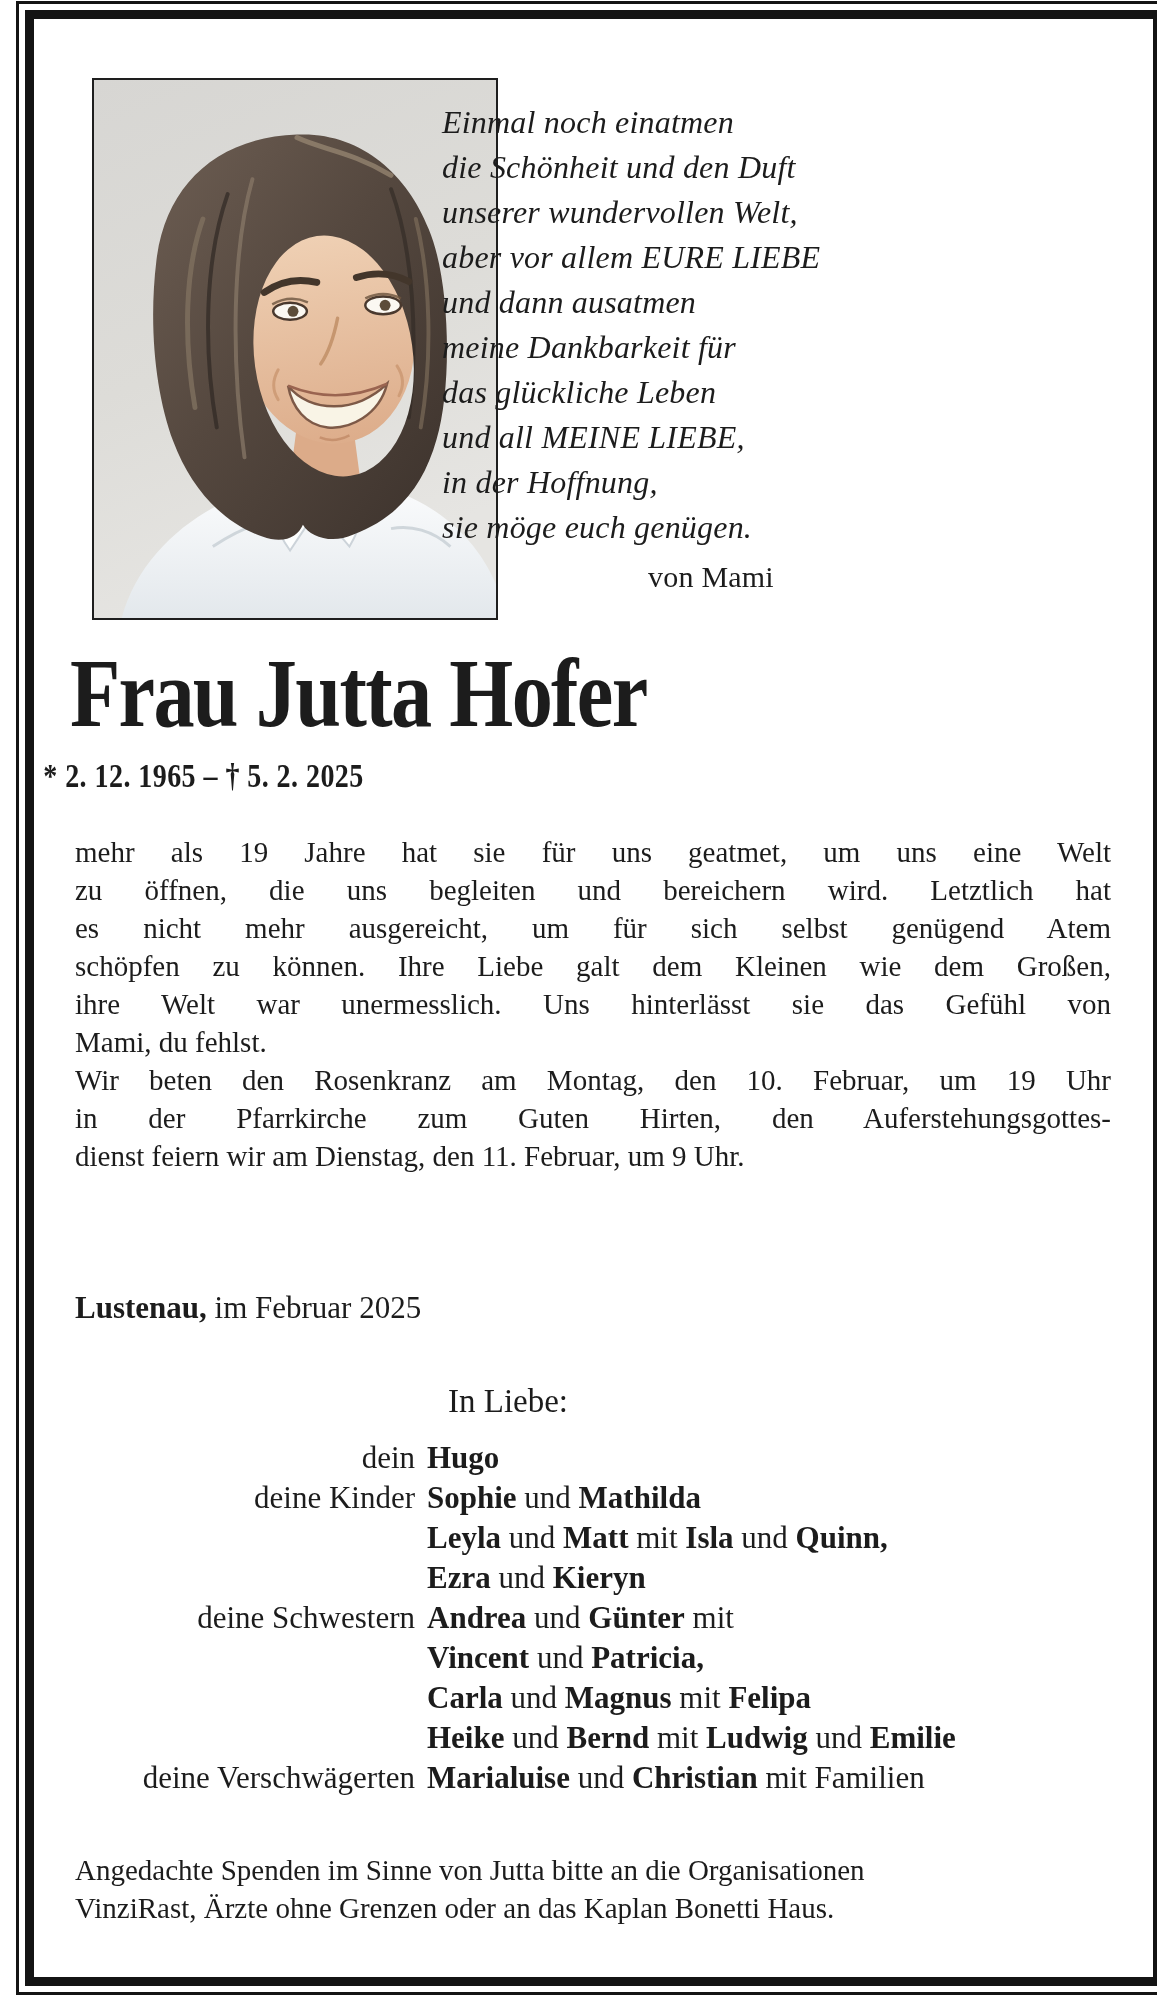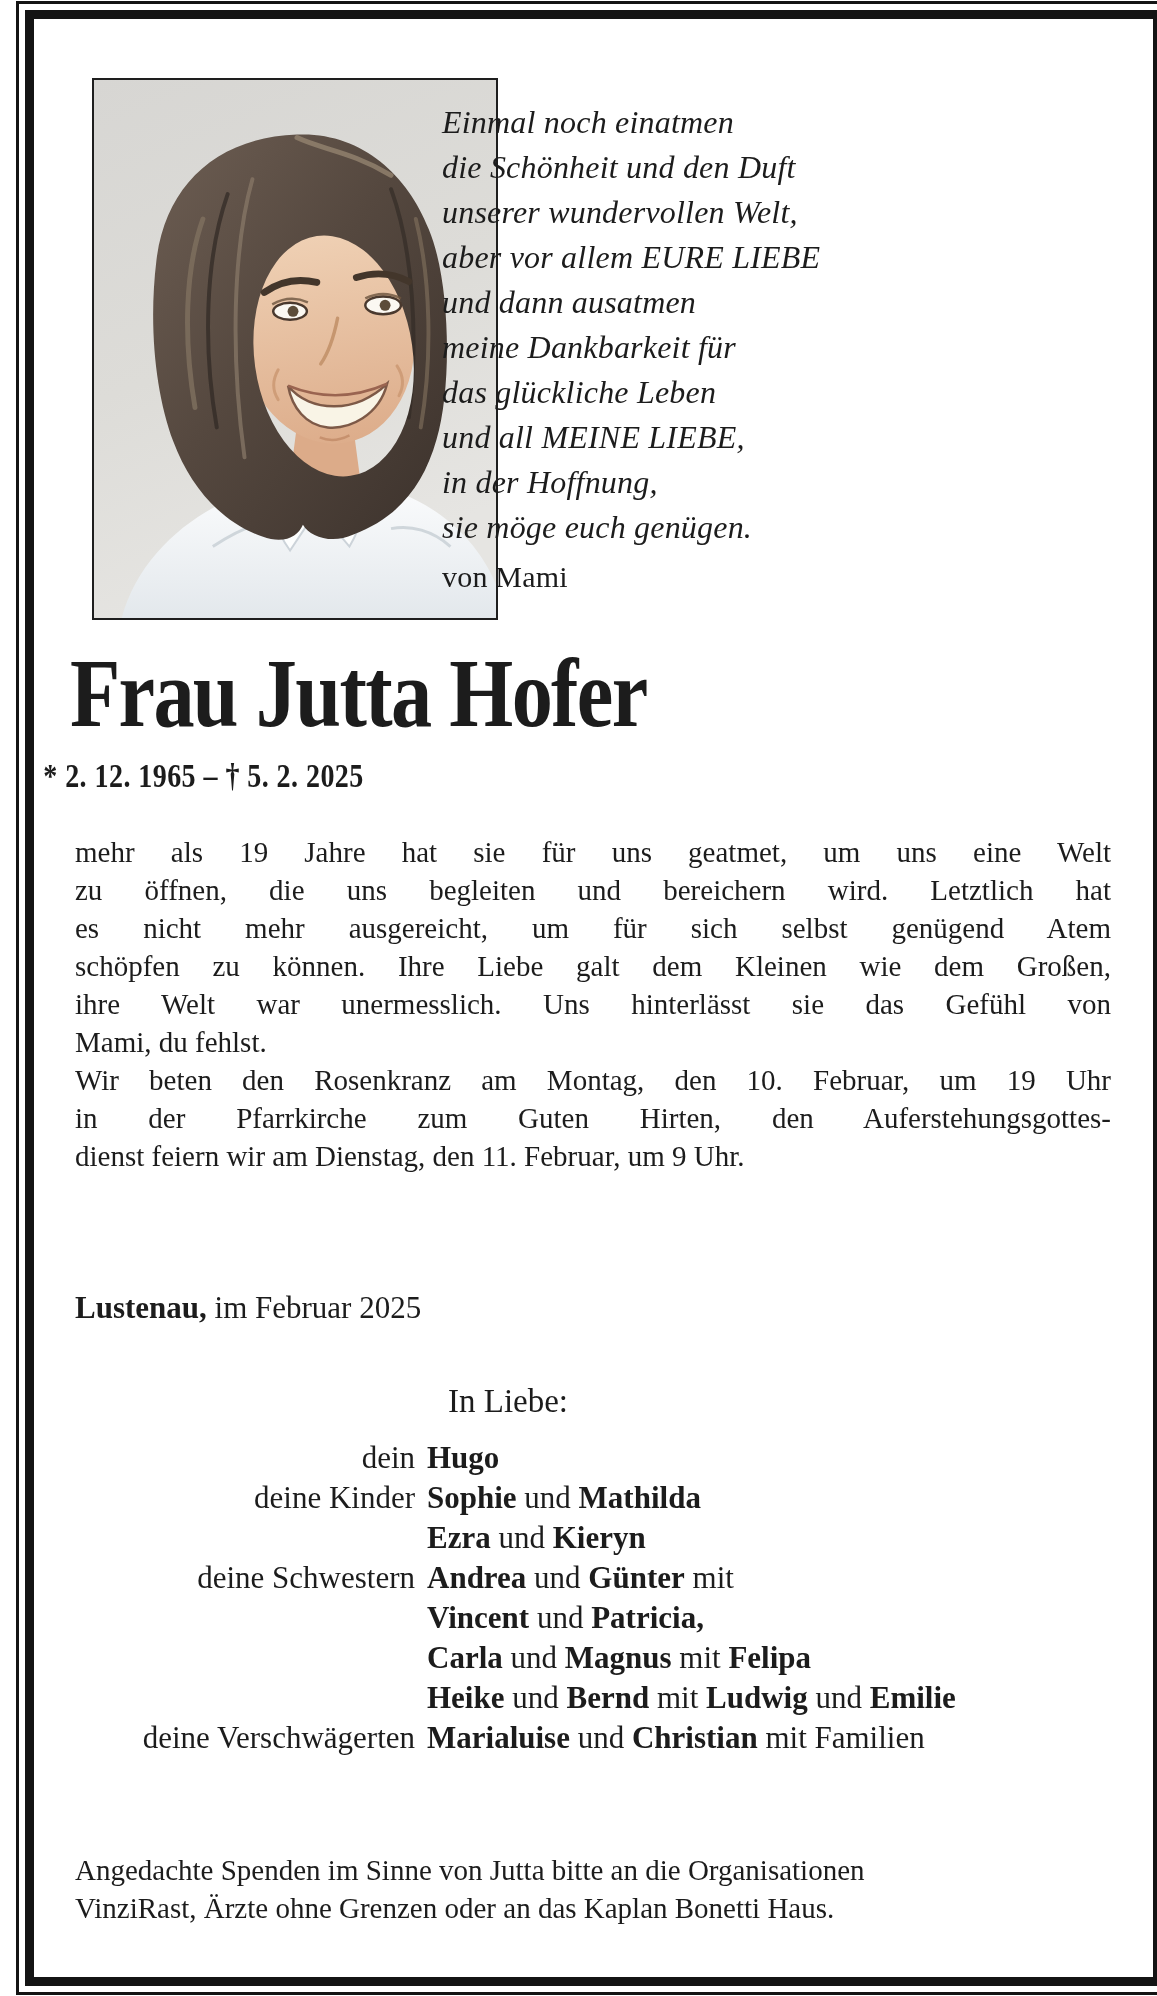--- a/index.html
+++ b/index.html
@@ -22,21 +22,21 @@
     border:2px solid #1e1e1e;box-sizing:border-box;overflow:hidden;background:#d9d8d4;
   }
   .photo svg{display:block;width:100%;height:100%;}
 
   
   .poem{
     position:absolute;left:427px;top:100px;width:548px;
     font-style:italic;font-size:32px;line-height:45px;letter-spacing:.2px;
   }
   .poem-line{white-space:nowrap;}
-  .poem-attr{font-style:normal;font-size:30px;text-align:left;padding-right:10px;margin-top:4px;}
+  .poem-attr{font-style:normal;font-size:30px;text-align:center;padding-right:10px;margin-top:4px;}
 
   
   .title-wrap{position:absolute;left:0;top:642px;width:1157px;text-align:left;line-height:1.05;}
   .title-text{
     display:inline-block;font-weight:700;font-size:98px;letter-spacing:-2px;
     transform:scaleX(.84);transform-origin:50% 50%;white-space:nowrap;
   }
   .dates-wrap{position:absolute;left:0;top:758px;width:1157px;text-align:left;}
   .dates-text{
     display:inline-block;font-weight:700;font-size:33px;letter-spacing:.5px;
@@ -187,20 +187,21 @@
     <div class="row">
       <div class="lbl">dein</div>
       <div class="names"><span class="bold">Hugo</span></div>
     </div>
     <div class="row">
       <div class="lbl">deine Kinder</div>
       <div class="names"><span class="bold">Sophie</span><span> und </span><span class="bold">Mathilda</span></div>
     </div>
     <div class="row">
       <div class="lbl"></div>
+      <div class="names"><span class="bold">Leyla</span><span> und </span><span class="bold">Matt</span><span> mit </span><span class="bold">Isla</span><span> und </span><span class="bold">Quinn,</span></div>
     </div>
     <div class="row">
       <div class="lbl"></div>
       <div class="names"><span class="bold">Ezra</span><span> und </span><span class="bold">Kieryn</span></div>
     </div>
     <div class="row">
       <div class="lbl">deine Schwestern</div>
       <div class="names"><span class="bold">Andrea</span><span> und </span><span class="bold">Günter</span><span> mit</span></div>
     </div>
     <div class="row">

